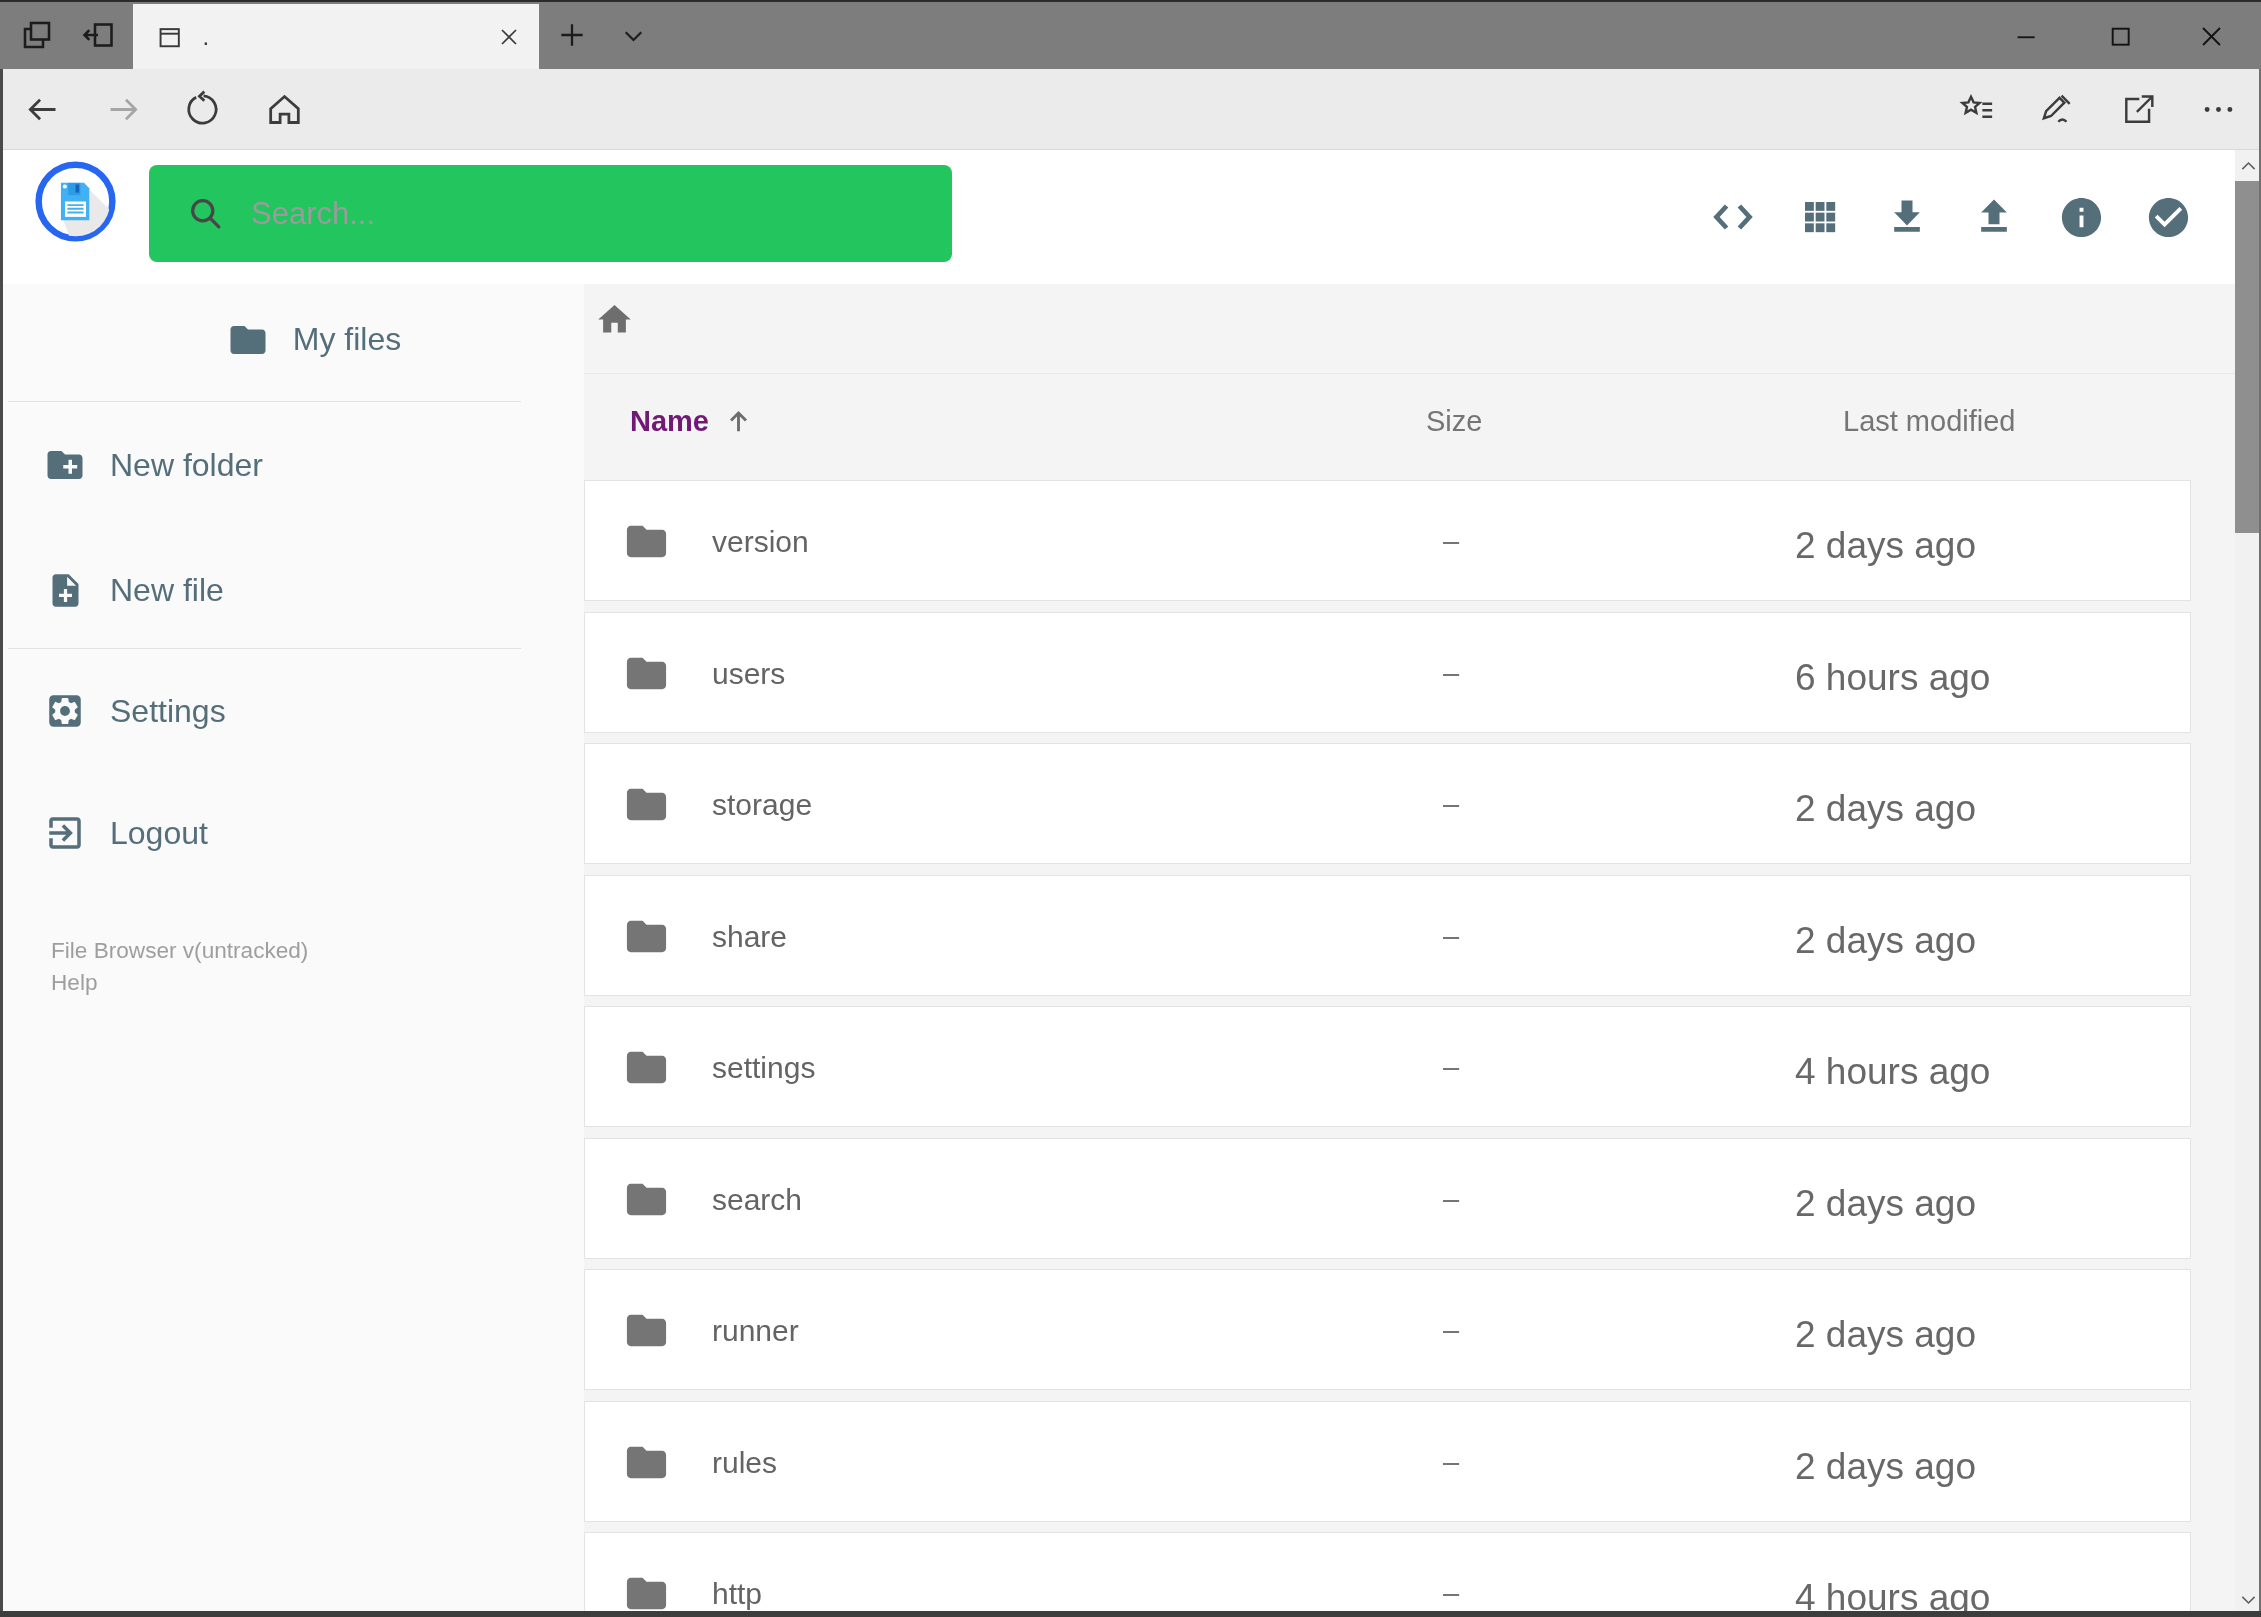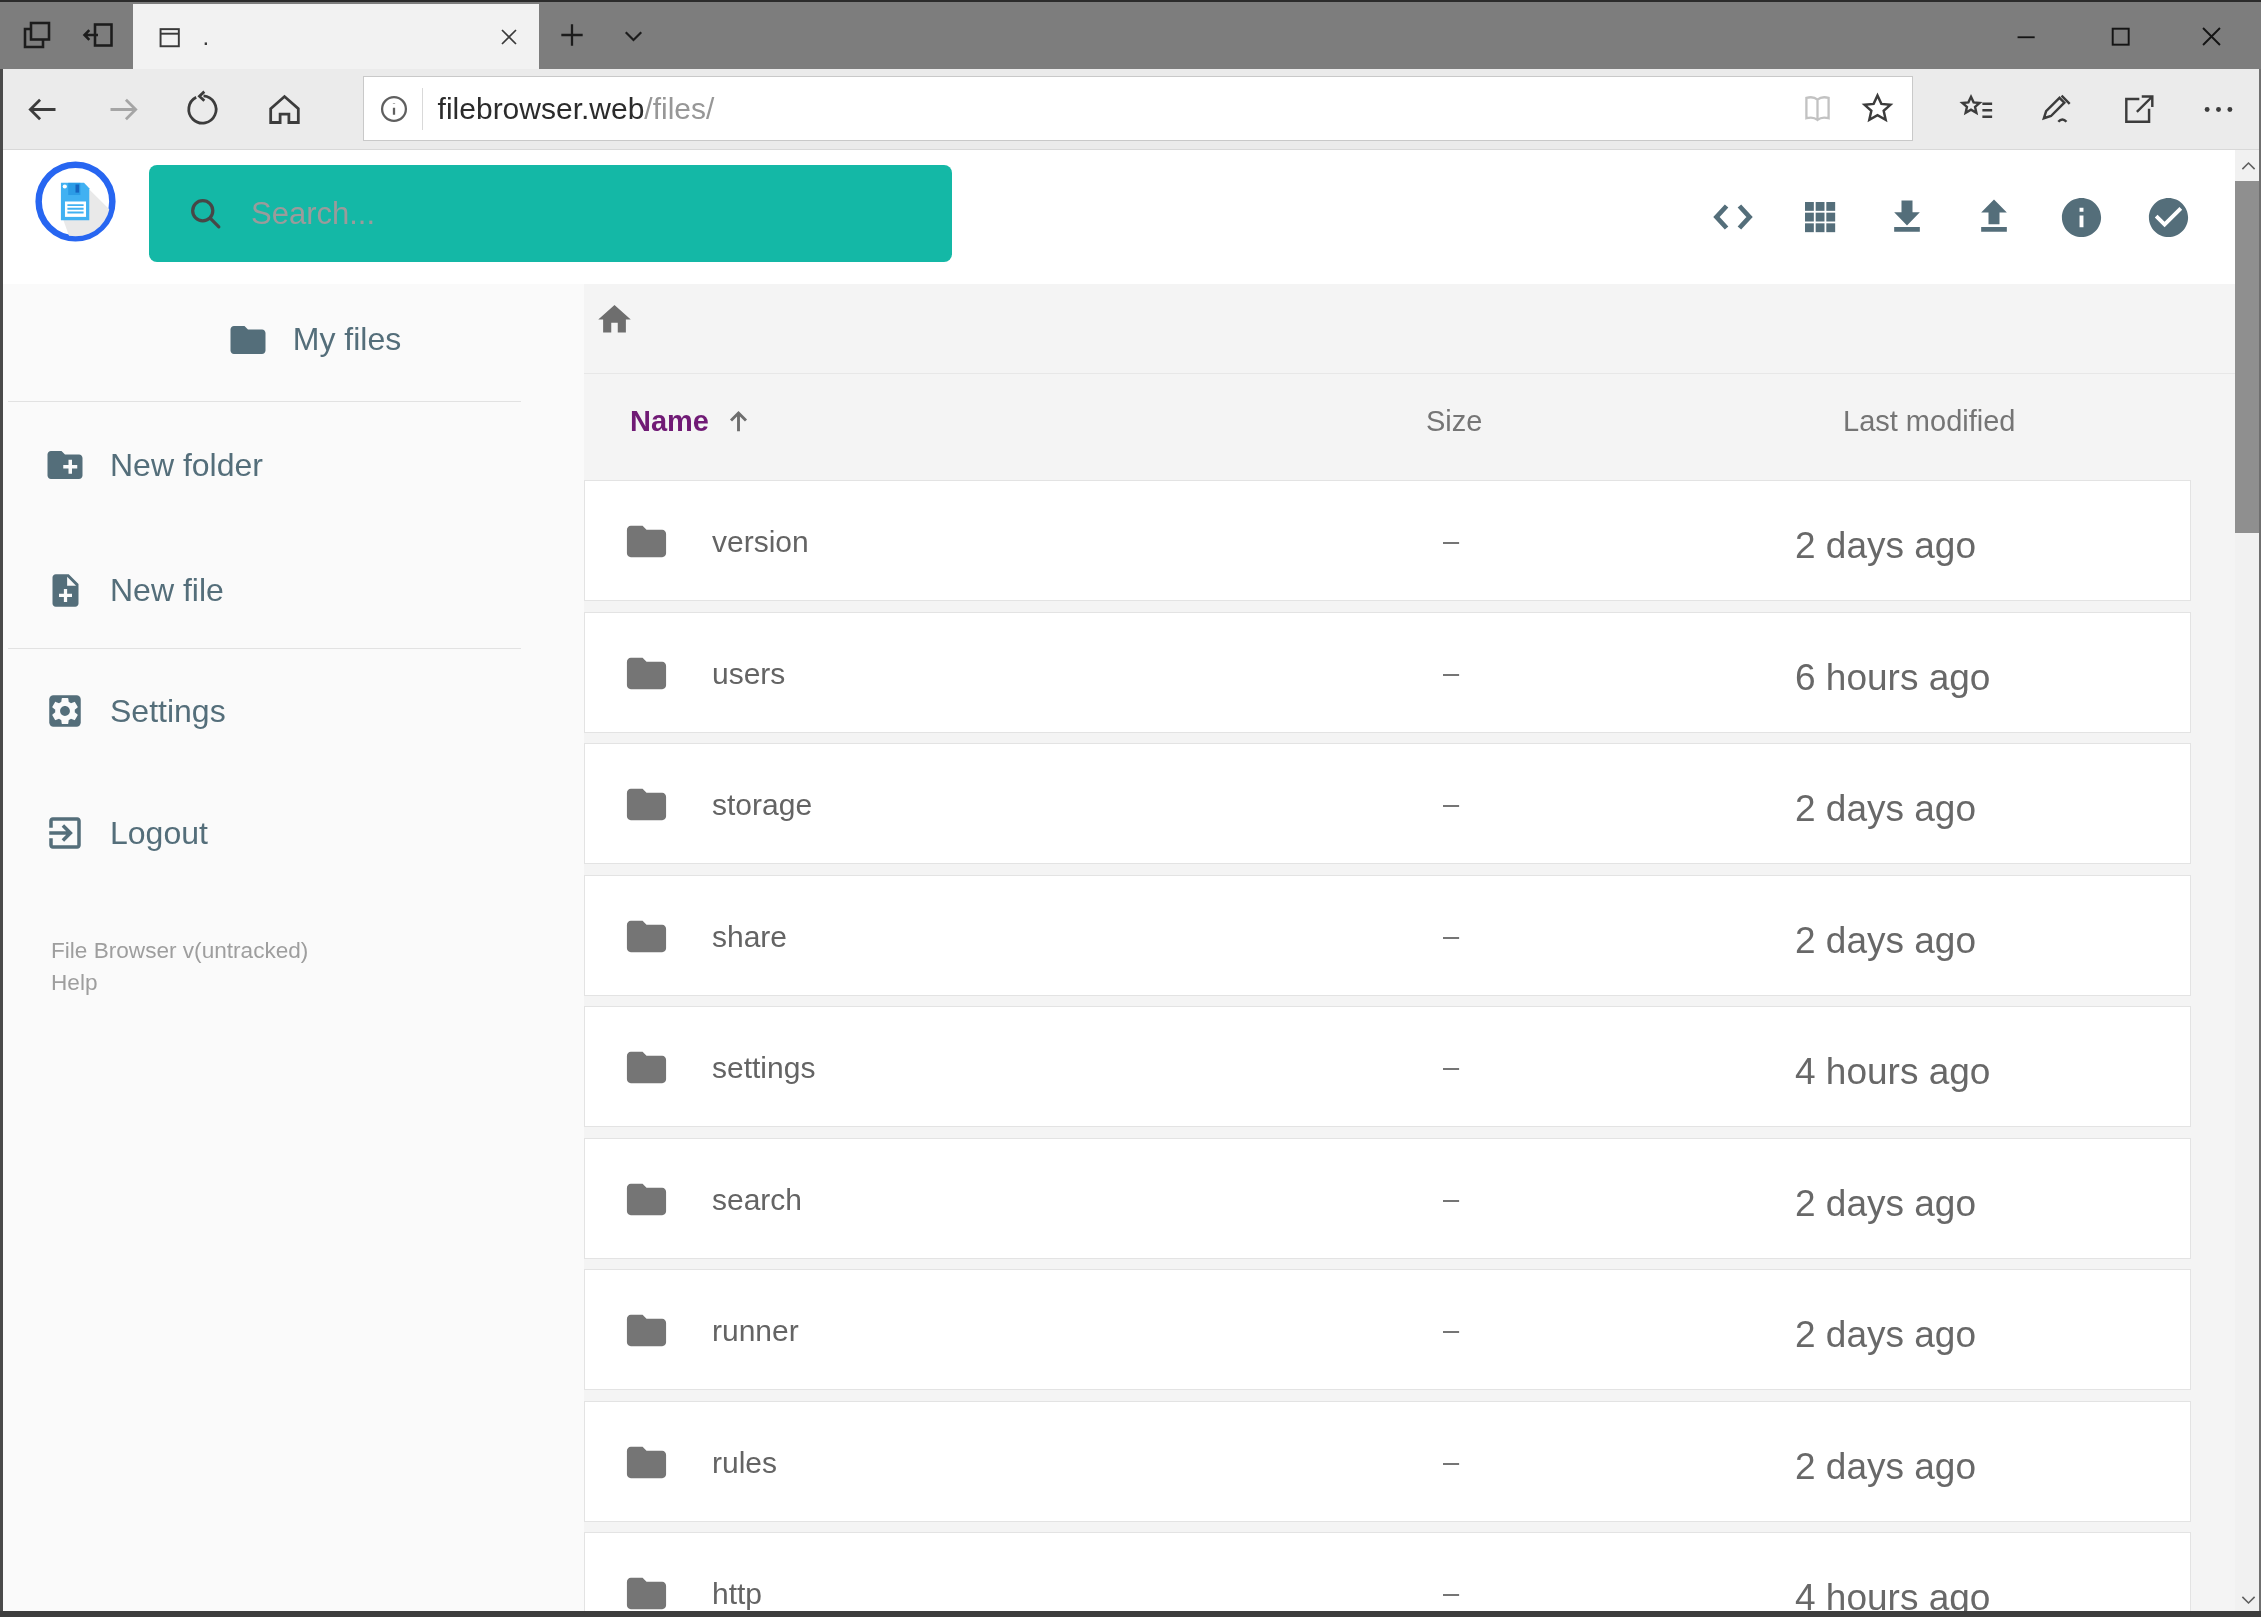--- a/index.html
+++ b/index.html
@@ -23,21 +23,21 @@
   .nav-btn{position:absolute;top:0;height:80px;width:58px;display:flex;align-items:center;justify-content:center;color:#3c3c3c;}
   .addressbar{position:absolute;left:363px;top:7.3px;width:1550px;height:65px;background:#fff;
               border:0.8px solid #c9c9c9;box-sizing:border-box;display:flex;align-items:center;}
   .ab-sep{width:0.8px;height:42px;background:#d9d9d9;margin:0 14.5px 0 11.3px;}
   .url{font-size:30px;color:#2b2b2b;white-space:nowrap;}
   .url .path{color:#979797;}
 
   
   .appheader{position:absolute;left:0;top:150px;width:2261px;height:134px;background:#fff;}
   .logo{position:absolute;left:35px;top:10.5px;width:81px;height:81px;}
-  .searchbar{position:absolute;left:149px;top:15.3px;width:803px;height:97px;background:#14b8a6;
+  .searchbar{position:absolute;left:149px;top:15.3px;width:803px;height:97px;background:#22c55e;
              border-radius:8px;display:flex;align-items:center;}
   .searchbar input{border:none;outline:none;background:transparent;font-family:"Liberation Sans",sans-serif;
                    font-size:31px;color:#444;margin-left:24px;width:646px;}
   .searchbar input::placeholder{color:#9b9b9b;opacity:1;}
   .action-btn{position:absolute;top:0;width:68px;height:134px;display:flex;align-items:center;justify-content:center;color:#546e7a;}
 
   
   .sidebar{position:absolute;left:0;top:284px;width:584px;height:1333px;background:#fafafa;}
   .side-item{position:absolute;left:0;width:100%;height:74px;display:flex;align-items:center;color:#546e7a;cursor:pointer;}
   .side-item .ic{margin-left:44px;width:42px;display:flex;}
@@ -149,40 +149,20 @@
         <path d="M7.5 4.5A8.4 8.4 0 1 0 12 3.6"></path>
           <path d="M12.5 1l-3 2.8 3 2.8"></path>
       </svg>
     </div>
     <div class="nav-btn" style="left:255px;">
       <svg width="39" height="39" viewBox="0 0 24 24" fill="none" stroke="currentColor" stroke-width="1.7">
         <path d="M3.5 11.5L12 4l8.5 7.5V20h-5.8v-5.2h-5.4V20H3.5z"></path>
       </svg>
     </div>
 
-    <div class="addressbar">
-      <span style="margin-left:13px;display:flex;color:#5f5f5f;">
-        <svg width="34" height="34" viewBox="0 0 24 24" fill="none" stroke="currentColor" stroke-width="1.6">
-          <circle cx="12" cy="12" r="8.4"></circle>
-            <path d="M12 8.1v.3M12 11.2V16"></path>
-        </svg>
-      </span>
-      <span class="ab-sep"></span>
-      <span class="url"><span>filebrowser.web</span><span class="path">/files/</span></span>
-      <span style="margin-left:auto;display:flex;color:#c2c2c2;">
-        <svg width="37" height="37" viewBox="0 0 24 24" fill="none" stroke="currentColor" stroke-width="1.5">
-          <path d="M12 6.2c-2-1.7-4.6-1.8-7.2-1.1v13.2c2.6-.7 5.2-.6 7.2 1.1 2-1.7 4.6-1.8 7.2-1.1V5.1c-2.6-.7-5.2-.6-7.2 1.1zM12 6.2v13.2"></path>
-        </svg>
-      </span>
-      <span style="margin:0 16px 0 22.6px;display:flex;color:#3c3c3c;">
-        <svg width="37" height="37" viewBox="0 0 24 24" fill="none" stroke="currentColor" stroke-width="1.6">
-          <path d="M12 3.6l2.5 5.4 5.9.6-4.4 3.9 1.3 5.8-5.3-3-5.3 3 1.3-5.8-4.4-3.9 5.9-.6z"></path>
-        </svg>
-      </span>
-    </div>
 
     <div class="nav-btn" style="left:1948px;">
       <svg width="39" height="39" viewBox="0 0 24 24" fill="none" stroke="currentColor" stroke-width="1.5">
         <path d="M8 4.2l1.6 3.4 3.7.4-2.8 2.4.8 3.6L8 12.1 4.7 14l.8-3.6-2.8-2.4 3.7-.4z"></path>
         <path d="M15 8.5h6M15 12.5h6M15 16.5h6"></path>
       </svg>
     </div>
     <div class="nav-btn" style="left:2028px;">
       <svg width="39" height="39" viewBox="0 0 24 24" fill="none" stroke="currentColor" stroke-width="1.5">
         <path d="M14.5 3.5l5 5M13.2 4.8L5 13l-1.4 4.4L8 16 16.2 7.8z"></path>

